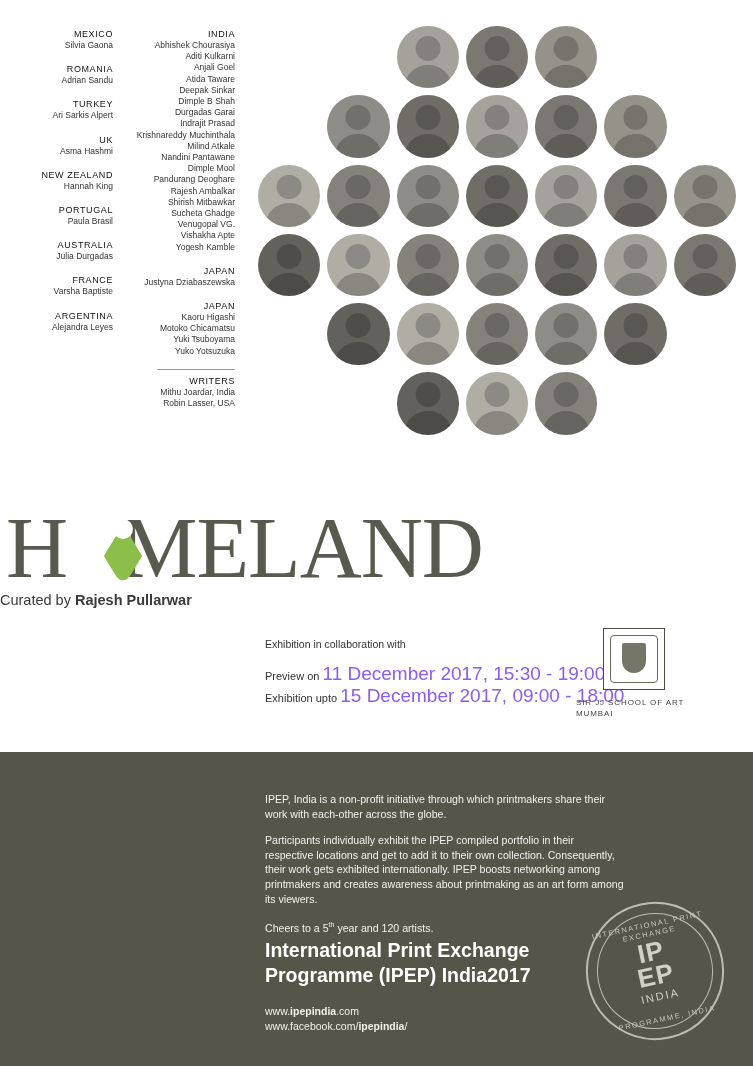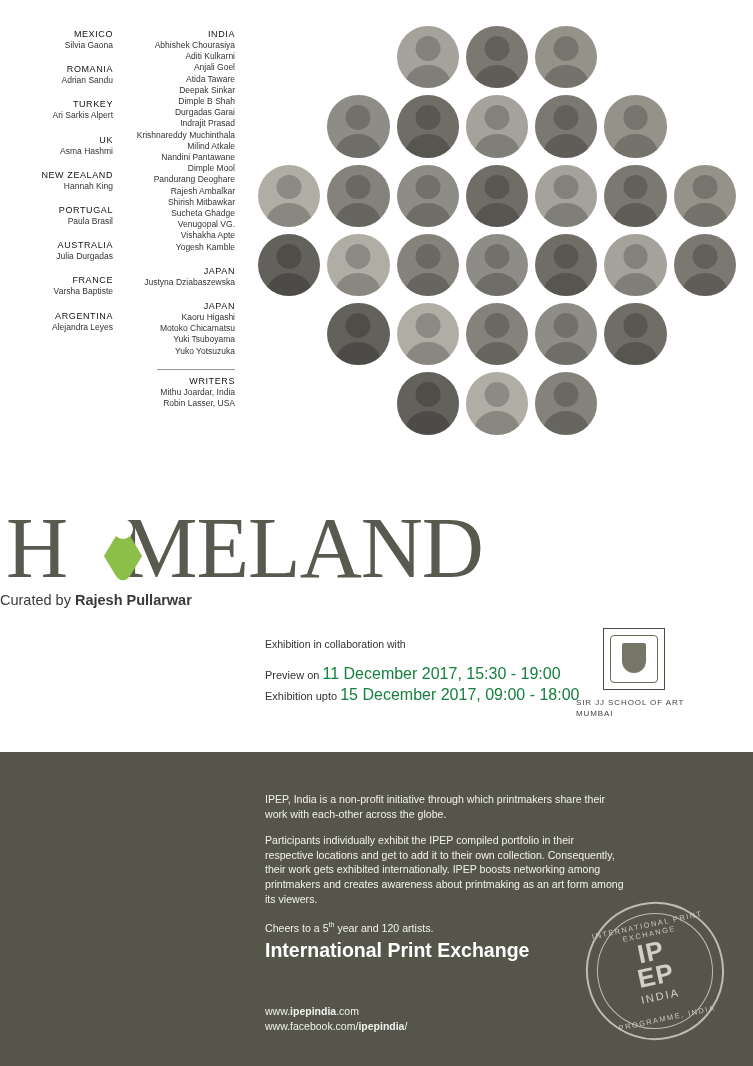--- a/index.html
+++ b/index.html
@@ -168,21 +168,21 @@
   .details {
     position: absolute;
     left: 265px;
     top: 638px;
     width: 340px;
   }
   .collab-label { font-size: 10.5px; color: #333; margin-bottom: 2px; }
   .venue { font-size: 15.5px; color: #1d1d1d; line-height: 20px; }
   .dates { margin-top: 14px; }
   .date-line { font-size: 11px; color: #333; line-height: 19px; white-space: nowrap; }
-  .date-line .big { font-size: 16px; color: #15803d; margin-top: 25px; }
+  .date-line .big { font-size: 19px; color: #8b5cf6; margin-top: 25px; }
 
   
   .seal {
     position: absolute;
     left: 576px;
     top: 628px;
     width: 116px;
     text-align: left;
   }
   .seal-mark {
@@ -459,20 +459,21 @@
   <div class="about">
     <p>IPEP, India is a non-profit initiative through which printmakers share their work with each-other across the globe.</p>
     <p>Participants individually exhibit the IPEP compiled portfolio in their respective locations and get to add it to their own collection. Consequently, their work gets exhibited internationally. IPEP boosts networking among printmakers and creates awareness about printmaking as an art form among its viewers.</p>
     <p>
       <span>Cheers to a 5</span><sup>th</sup><span> year and 120 artists.</span>
     </p>
   </div>
 
   <div class="ipep-title">
     <div>International Print Exchange</div>
+    <div>Programme (IPEP) India2017</div>
   </div>
 
   <div class="links">
     <div>
       <span>www.</span><b>ipepindia</b><span>.com</span>
     </div>
     <div>
       <span>www.facebook.com/</span><b>ipepindia</b><span>/</span>
     </div>
   </div>

